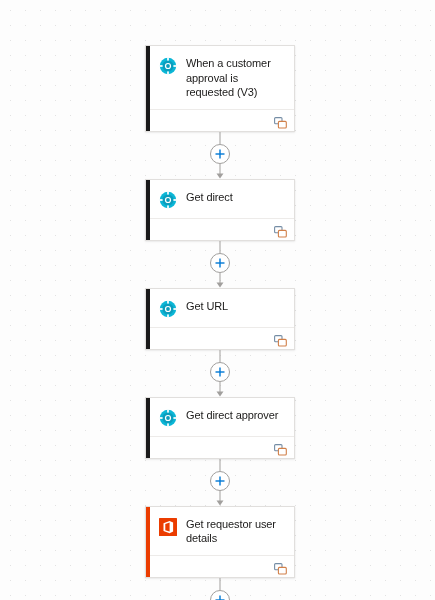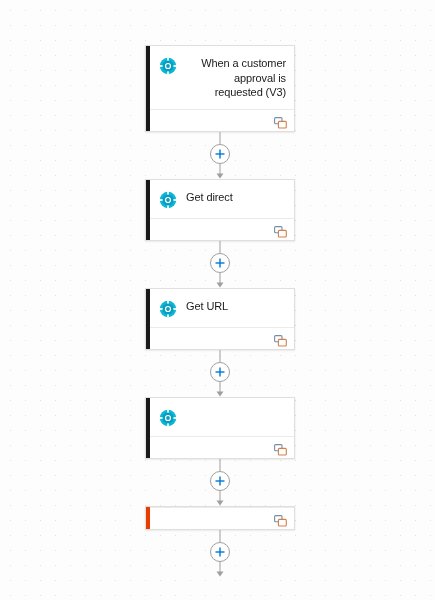--- a/index.html
+++ b/index.html
@@ -53,21 +53,20 @@
     top: 0;
     bottom: 0;
     width: 4px;
   }
 
   .card-head {
     display: flex;
     align-items: flex-start;
     padding: 10px 8px 9px 13px;
     min-height: 36px;
-    text-align: right;
   }
 
   .card-icon {
     flex: 0 0 auto;
     width: 18px;
     height: 18px;
     margin-right: 9px;
     margin-top: 1px;
     display: block;
   }
@@ -240,20 +239,21 @@
             <circle cx="9" cy="9" r="8.2" fill="#0bb6d6"></circle>
             <circle cx="9" cy="9" r="5.6" fill="#0b9dbd"></circle>
             <circle cx="9" cy="9" r="3.1" fill="#ffffff"></circle>
             <circle cx="9" cy="9" r="1.9" fill="#0b9dbd"></circle>
             <rect x="8.15" y="0.2" width="1.7" height="3.4" fill="#ffffff"></rect>
             <rect x="8.15" y="14.4" width="1.7" height="3.4" fill="#ffffff"></rect>
             <rect x="0.2" y="8.15" width="3.4" height="1.7" fill="#ffffff"></rect>
             <rect x="14.4" y="8.15" width="3.4" height="1.7" fill="#ffffff"></rect>
           </svg>
         </span>
+        <span class="card-title">Get direct approver</span>
       </div>
       <div class="card-foot">
         <span class="foot-icon">
           <svg viewBox="0 0 13 12" width="13" height="12" xmlns="http://www.w3.org/2000/svg">
             <rect x="0.6" y="0.6" width="7.4" height="6.2" rx="1" fill="#ffffff" stroke="#5e7a96" stroke-width="1.1"></rect>
             <rect x="4.4" y="4.4" width="7.9" height="6.6" rx="1" fill="#ffffff" stroke="#c96a2a" stroke-width="1.1"></rect>
           </svg>
         </span>
       </div>
     </div>
@@ -264,20 +264,30 @@
         <circle cx="75" cy="22" r="9.5" fill="#ffffff" stroke="#a19f9d" stroke-width="1"></circle>
         <line x1="70.5" y1="22" x2="79.5" y2="22" stroke="#0078d4" stroke-width="1.4"></line>
         <line x1="75" y1="17.5" x2="75" y2="26.5" stroke="#0078d4" stroke-width="1.4"></line>
         <line x1="75" y1="32" x2="75" y2="45" stroke="#a19f9d" stroke-width="1"></line>
         <path d="M 71.5 41.5 L 75 46.5 L 78.5 41.5 Z" fill="#a19f9d"></path>
       </svg>
     </div>
 
     <div class="card">
       <div class="accent" style="background:#eb3c00"></div>
+      <div class="card-head">
+        <span class="card-icon">
+          <svg viewBox="0 0 18 18" width="18" height="18" xmlns="http://www.w3.org/2000/svg">
+            <rect x="0" y="0" width="18" height="18" rx="0.5" fill="#eb3c00"></rect>
+            <path d="M 10.6 2.9 L 4.5 5.2 L 4.5 12.9 L 10.6 15.2 L 14.1 13.6 L 14.1 4.5 Z" fill="#ffffff"></path>
+            <path d="M 10.6 4.6 L 10.6 13.6 L 6.3 12.2 L 6.3 6.0 Z" fill="#eb3c00"></path>
+          </svg>
+        </span>
+        <span class="card-title">Get requestor user details</span>
+      </div>
       <div class="card-foot">
         <span class="foot-icon">
           <svg viewBox="0 0 13 12" width="13" height="12" xmlns="http://www.w3.org/2000/svg">
             <rect x="0.6" y="0.6" width="7.4" height="6.2" rx="1" fill="#ffffff" stroke="#5e7a96" stroke-width="1.1"></rect>
             <rect x="4.4" y="4.4" width="7.9" height="6.6" rx="1" fill="#ffffff" stroke="#c96a2a" stroke-width="1.1"></rect>
           </svg>
         </span>
       </div>
     </div>
 

